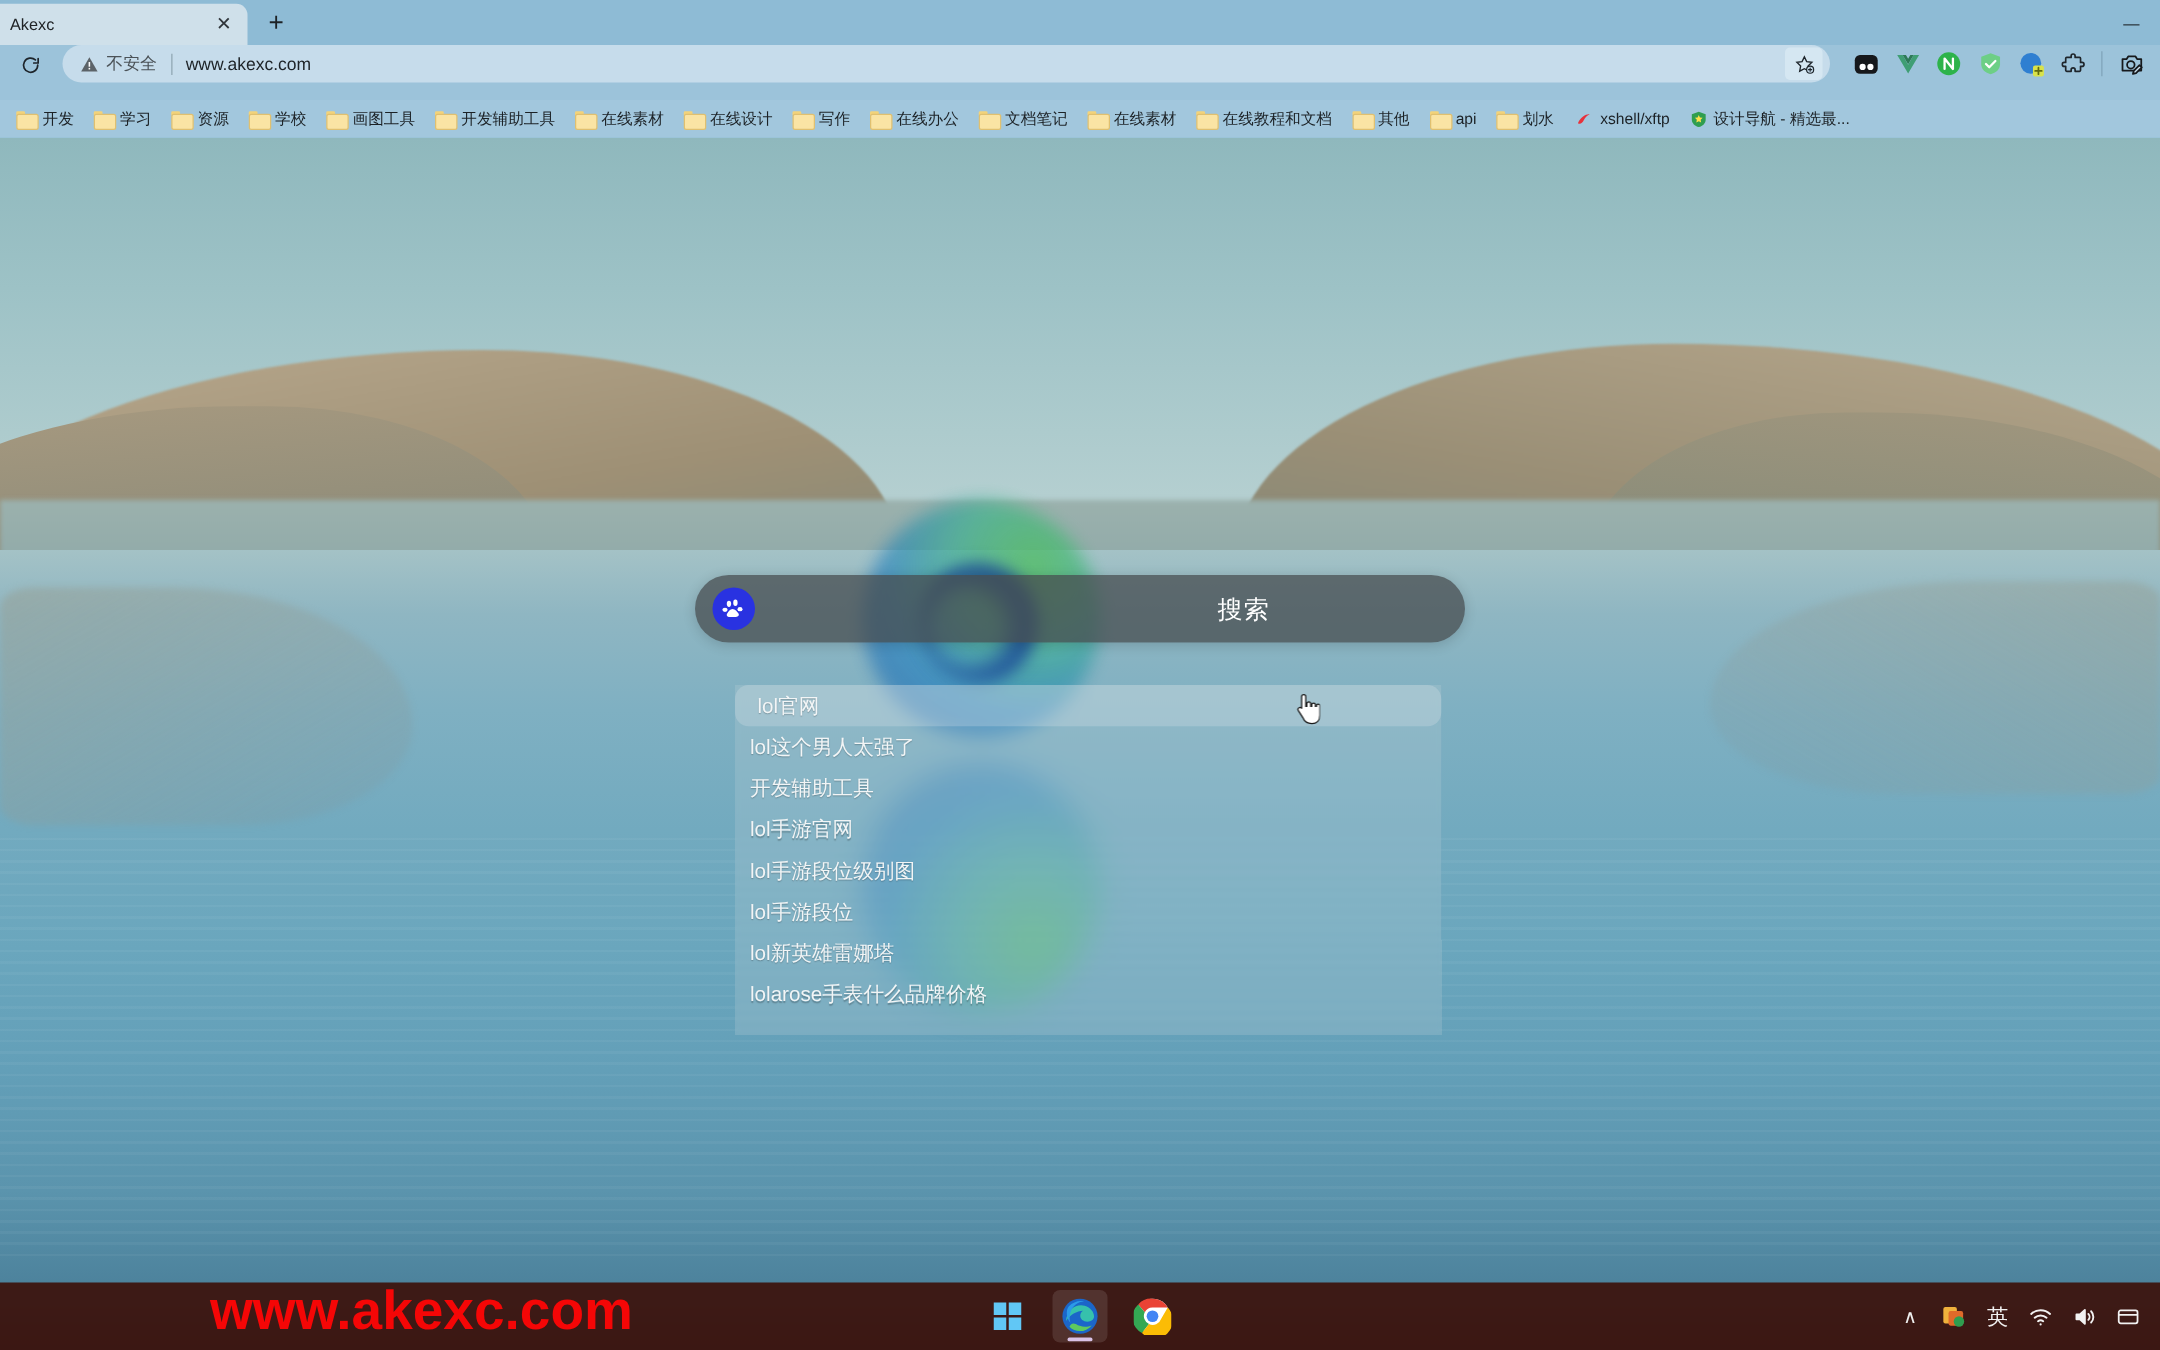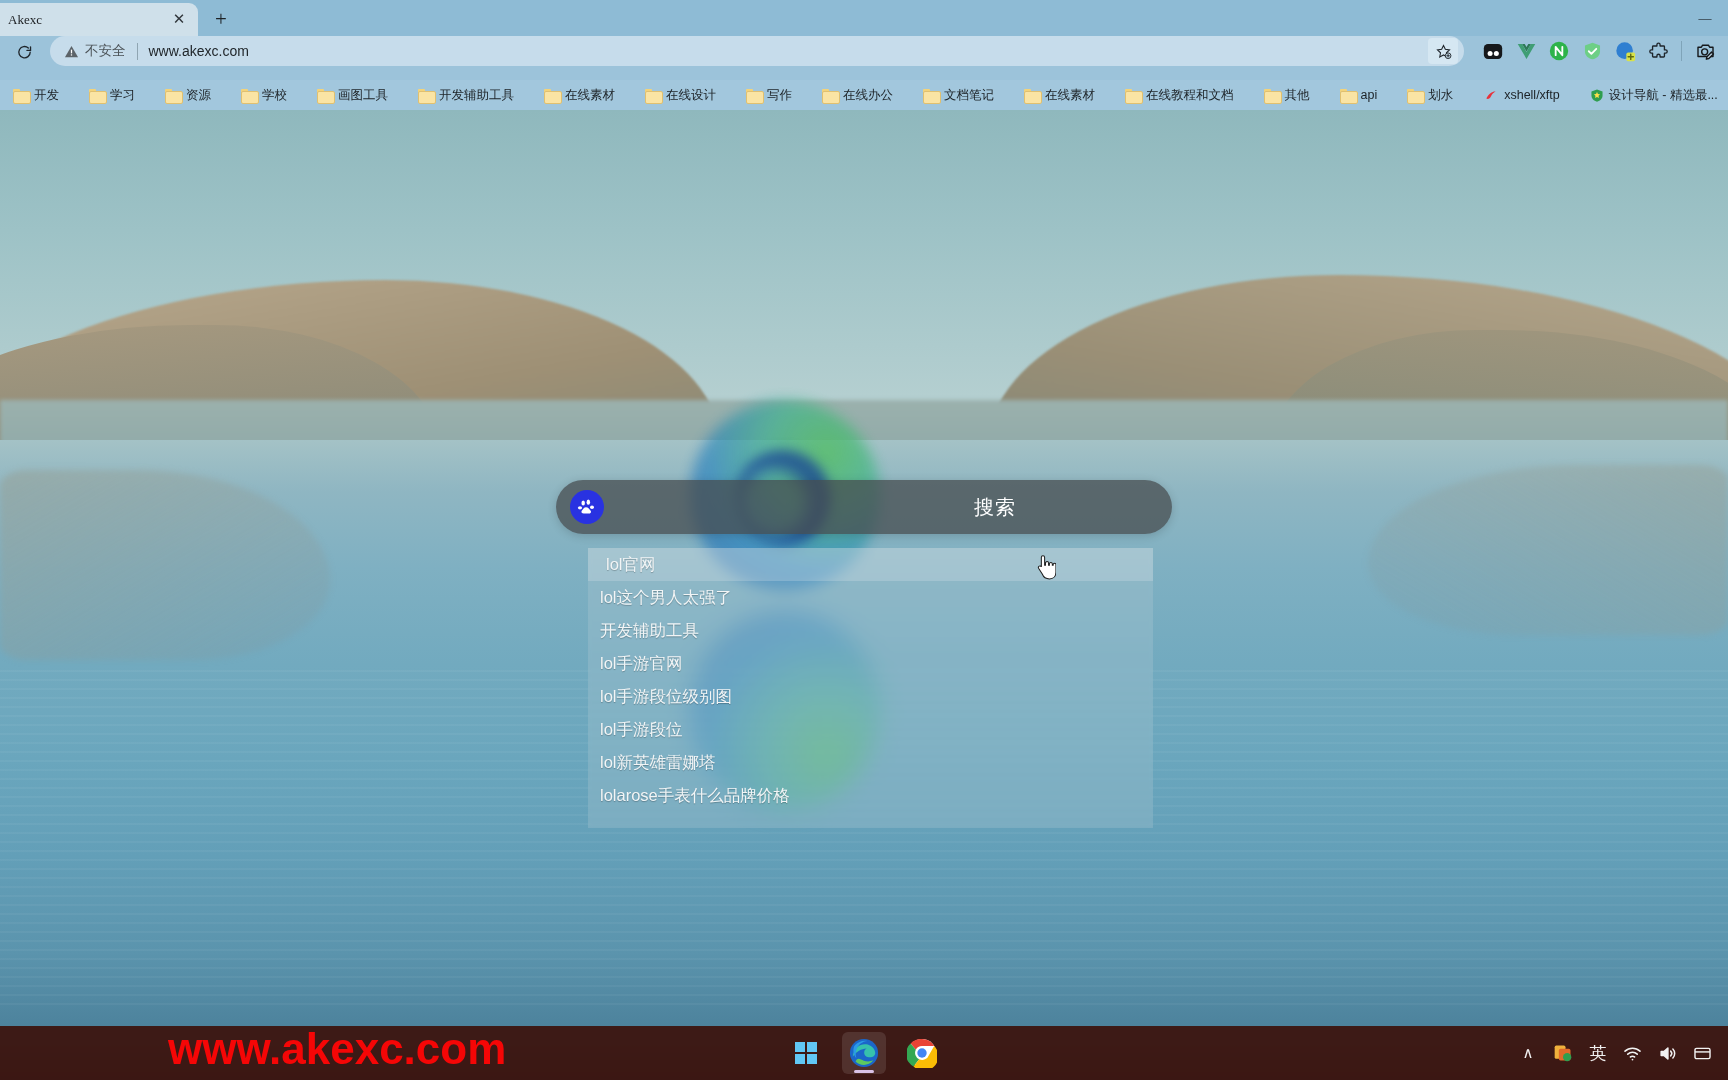--- a/index.html
+++ b/index.html
@@ -11,21 +11,21 @@
   body { position: relative; background: #8fbdd6; }
 
   
   .browser-chrome {
     position: absolute; left: 0; top: 0; width: 1728px; height: 110px;
     background: #9cc3da; z-index: 50;
   }
   .tabstrip {
     position: relative; height: 36px; width: 100%;
     background: #8ebbd5;
-    display: flex; align-items: flex-end; font-family: Liberation Serif, serif;
+    display: flex; align-items: flex-end;
   }
   .tab {
     position: relative;
     width: 210px; height: 33px;
     margin-left: -12px;
     background: #cfe0ea;
     border-radius: 9px 9px 0 0;
     display: flex; align-items: center;
     padding: 0 8px 0 20px;
     font-size: 13px; color: #202326;
@@ -90,21 +90,21 @@
     display: flex; align-items: center; justify-content: center;
     flex: none;
   }
   .vsep { width: 1px; height: 20px; background: #7fa4b9; margin: 0 5px; }
 
   
   .bookmarks {
     height: 30px; width: 100%;
     background: #a2c7dd;
     display: flex; align-items: center;
-    padding: 0 6px; gap: 16px; overflow: hidden;
+    padding: 0 6px; gap: 2px; overflow: hidden;
   }
   .bm {
     display: flex; align-items: center; gap: 5px;
     padding: 3px 7px; border-radius: 4px;
     font-size: 12.5px; color: #1c2226; white-space: nowrap; flex: none;
   }
   .folder-ico {
     width: 16px; height: 13px; flex: none; position: relative;
   }
   .folder-ico::before {
@@ -200,21 +200,21 @@
   }
   .edge-wm-ref {
     position: absolute; left: 690px; top: 500px;
     width: 190px; height: 200px; border-radius: 50%;
     background: radial-gradient(circle at 72% 72%, rgba(83,190,98,0.55) 0%, rgba(60,175,140,0.42) 30%, rgba(20,120,190,0.38) 62%, rgba(10,70,160,0.3) 100%);
     filter: blur(11px);
   }
 
   
   .search-bar {
-    position: absolute; left: 556px; top: 370px;
+    position: absolute; left: 556px; top: 350px;
     width: 616px; height: 54px;
     background: rgba(70,76,78,0.74);
     border-radius: 27px;
     display: flex; align-items: center;
     box-shadow: 0 2px 10px rgba(0,0,0,0.16);
     z-index: 5;
   }
   .baidu-badge {
     position: absolute; left: 14px; top: 50%; transform: translateY(-50%);
     width: 34px; height: 34px; border-radius: 50%;
@@ -248,20 +248,21 @@
   .suggest-item {
     height: 33px; display: flex; align-items: center;
     padding-left: 12px;
     font-size: 16.5px; color: #f2f5f6;
     text-shadow: 0 1px 1px rgba(0,0,0,0.25);
     white-space: nowrap;
   }
   .suggest-item.active {
     background: rgba(225,232,234,0.26);
     padding-left: 18px;
+    border-radius: 11px;
   }
 
   
   .cursor {
     position: absolute; left: 1034px; top: 442px;
     width: 22px; height: 30px; z-index: 30;
     pointer-events: none;
   }
 
   

